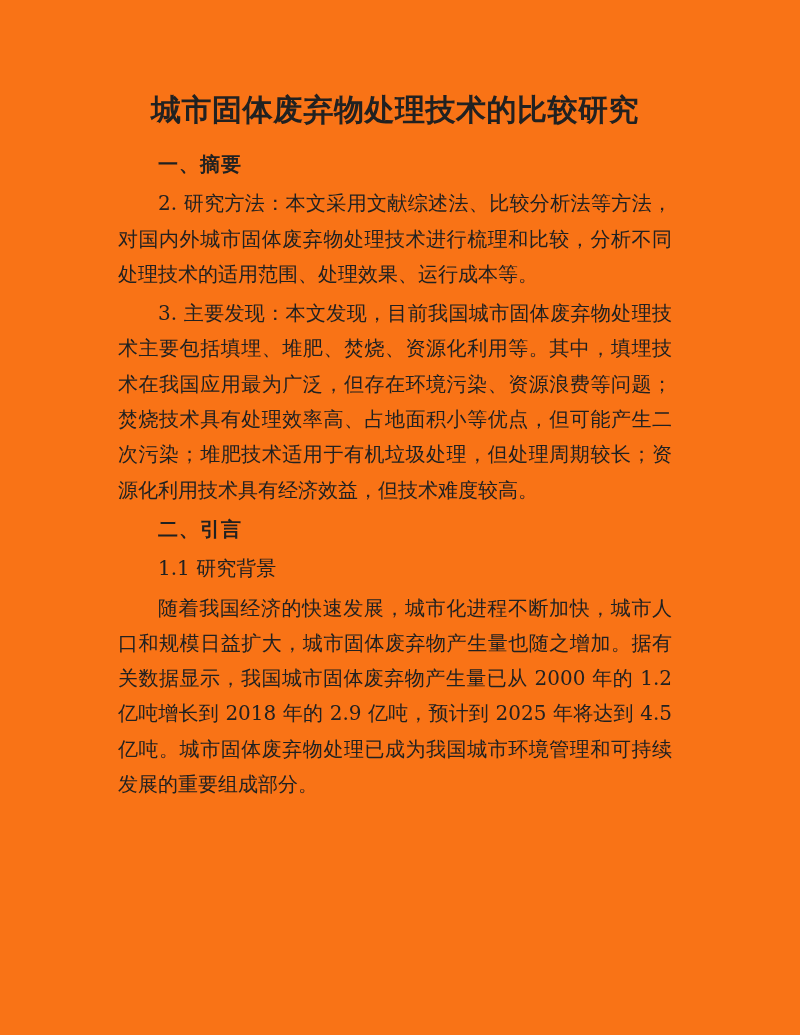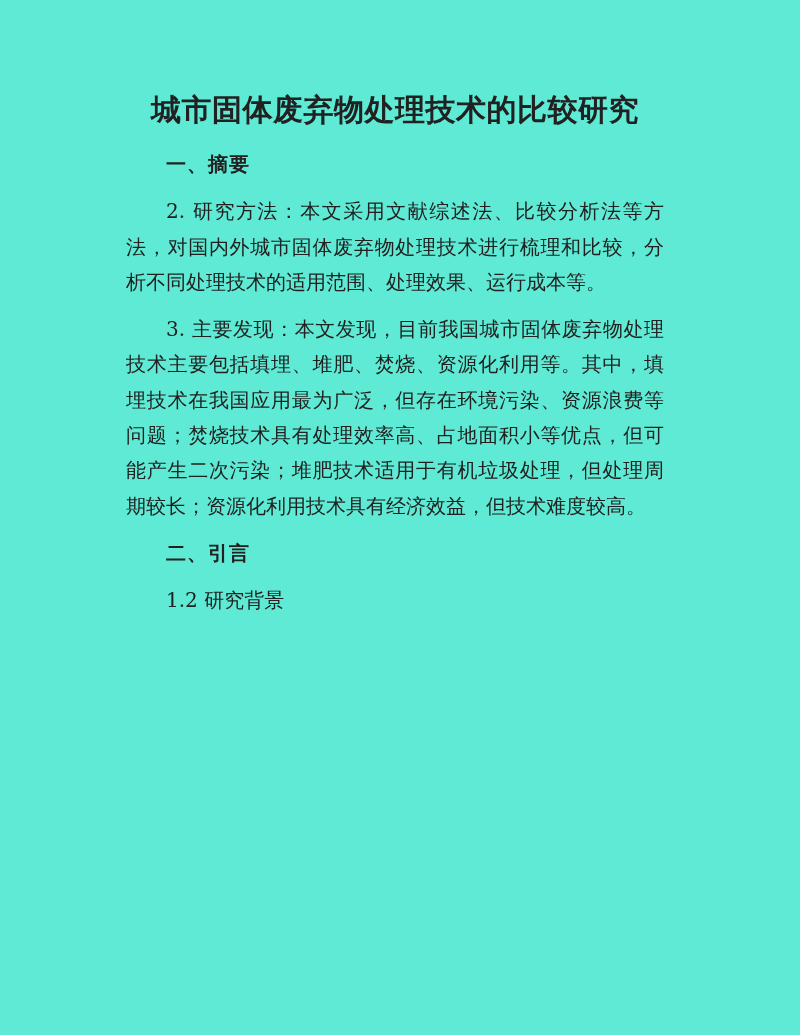--- a/index.html
+++ b/index.html
@@ -5,38 +5,38 @@
   html, body {
     margin: 0;
     padding: 0;
     background: #ffffff;
   }
   .page {
     position: relative;
     width: 800px;
     height: 1035px;
     margin: 0 auto;
-    background: #5eead4;
+    background: #f97316;
     overflow: hidden;
     box-sizing: border-box;
     padding: 89px 124px 0 114px;
     color: #212121;
     font-family: "DejaVu Serif", "Liberation Serif", serif;
   }
   .doc-title {
     margin: 0 0 16px 0;
     font-size: 30px;
     font-weight: 700;
     line-height: 42px;
     text-align: center;
     letter-spacing: 0.5px;
     font-family: "DejaVu Serif", "Liberation Serif", serif;
   }
   .doc-body p {
-    margin: 12px;
+    margin: 4px;
     font-size: 20px;
     line-height: 35.3px;
     text-align: justify;
     text-indent: 2em;
     word-break: break-all;
   }
   .doc-body p.heading {
     font-weight: 700;
     text-align: left;
     font-family: "DejaVu Sans", "Liberation Sans", sans-serif;
@@ -55,17 +55,18 @@
   <div class="doc-body">
     <p class="heading">一、摘要</p>
 
     <p class="para">2. 研究方法：本文采用文献综述法、比较分析法等方法，对国内外城市固体废弃物处理技术进行梳理和比较，分析不同处理技术的适用范围、处理效果、运行成本等。</p>
 
     <p class="para">3. 主要发现：本文发现，目前我国城市固体废弃物处理技术主要包括填埋、堆肥、焚烧、资源化利用等。其中，填埋技术在我国应用最为广泛，但存在环境污染、资源浪费等问题；焚烧技术具有处理效率高、占地面积小等优点，但可能产生二次污染；堆肥技术适用于有机垃圾处理，但处理周期较长；资源化利用技术具有经济效益，但技术难度较高。</p>
 
 
     <p class="heading">二、引言</p>
 
-    <p class="subheading">1.2 研究背景</p>
+    <p class="subheading">1.1 研究背景</p>
 
+    <p class="para">随着我国经济的快速发展，城市化进程不断加快，城市人口和规模日益扩大，城市固体废弃物产生量也随之增加。据有关数据显示，我国城市固体废弃物产生量已从 2000 年的 1.2 亿吨增长到 2018 年的 2.9 亿吨，预计到 2025 年将达到 4.5 亿吨。城市固体废弃物处理已成为我国城市环境管理和可持续发展的重要组成部分。</p>
 
   </div>
 </div>
 
 </body></html>

